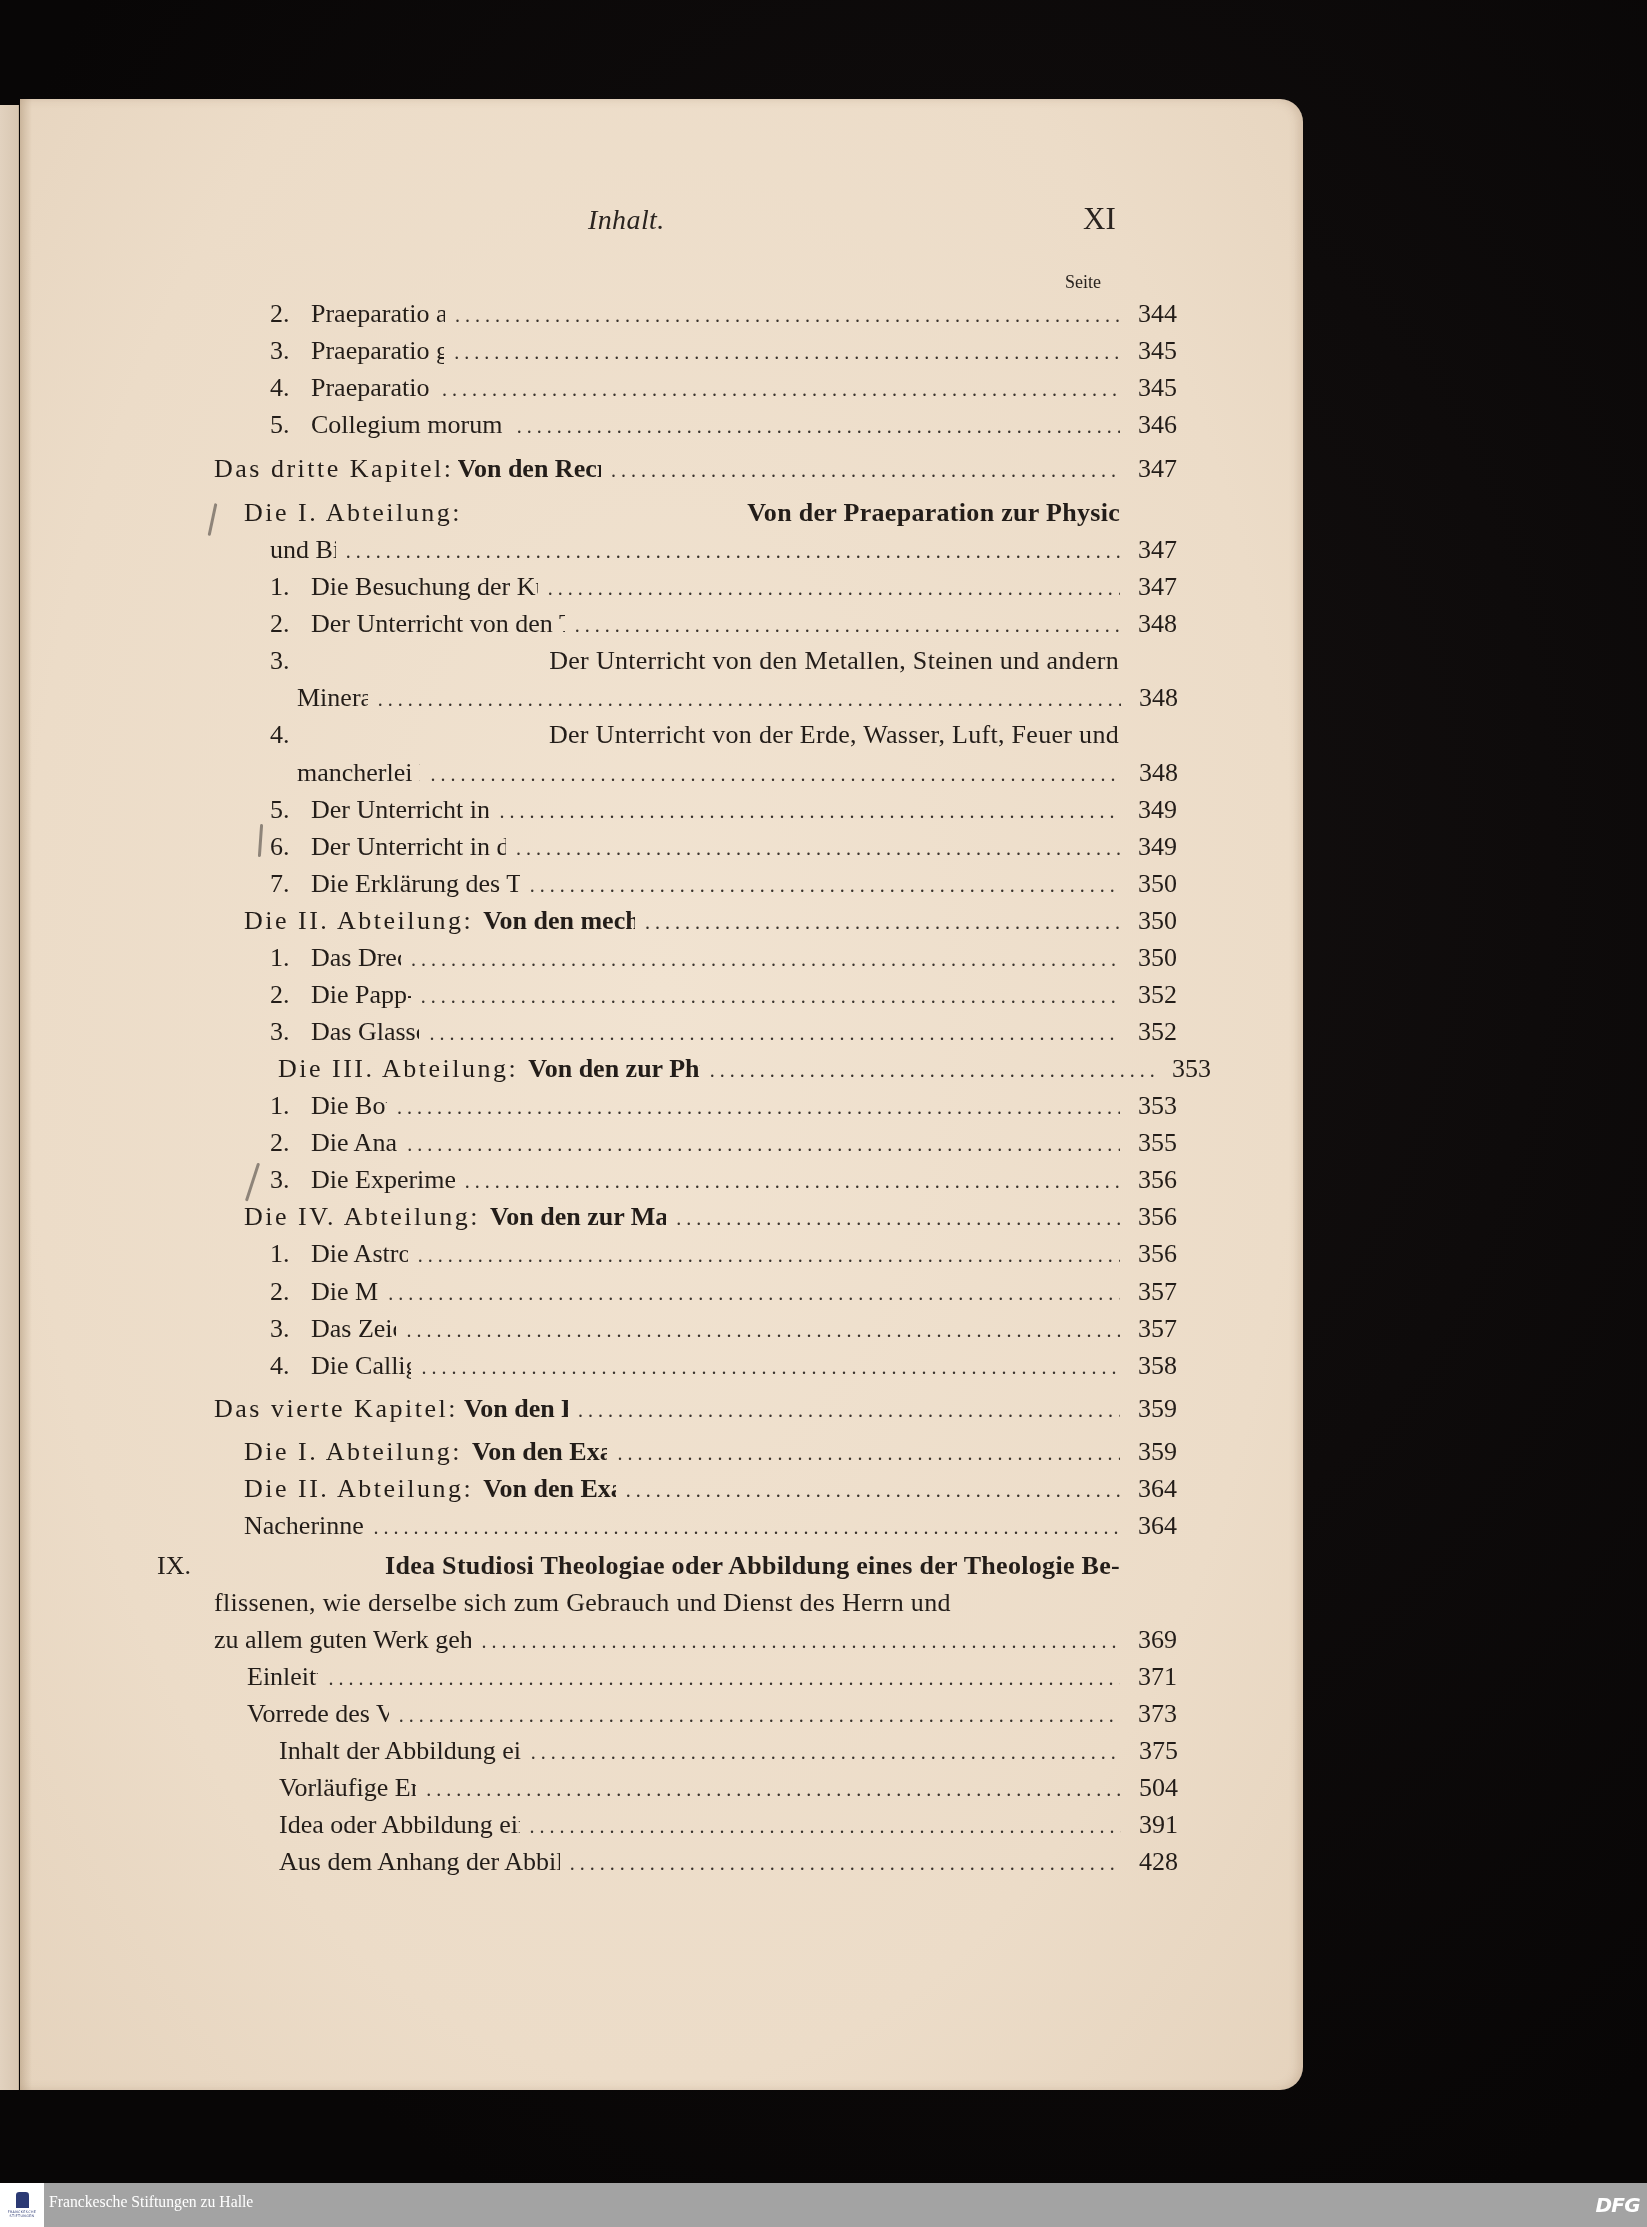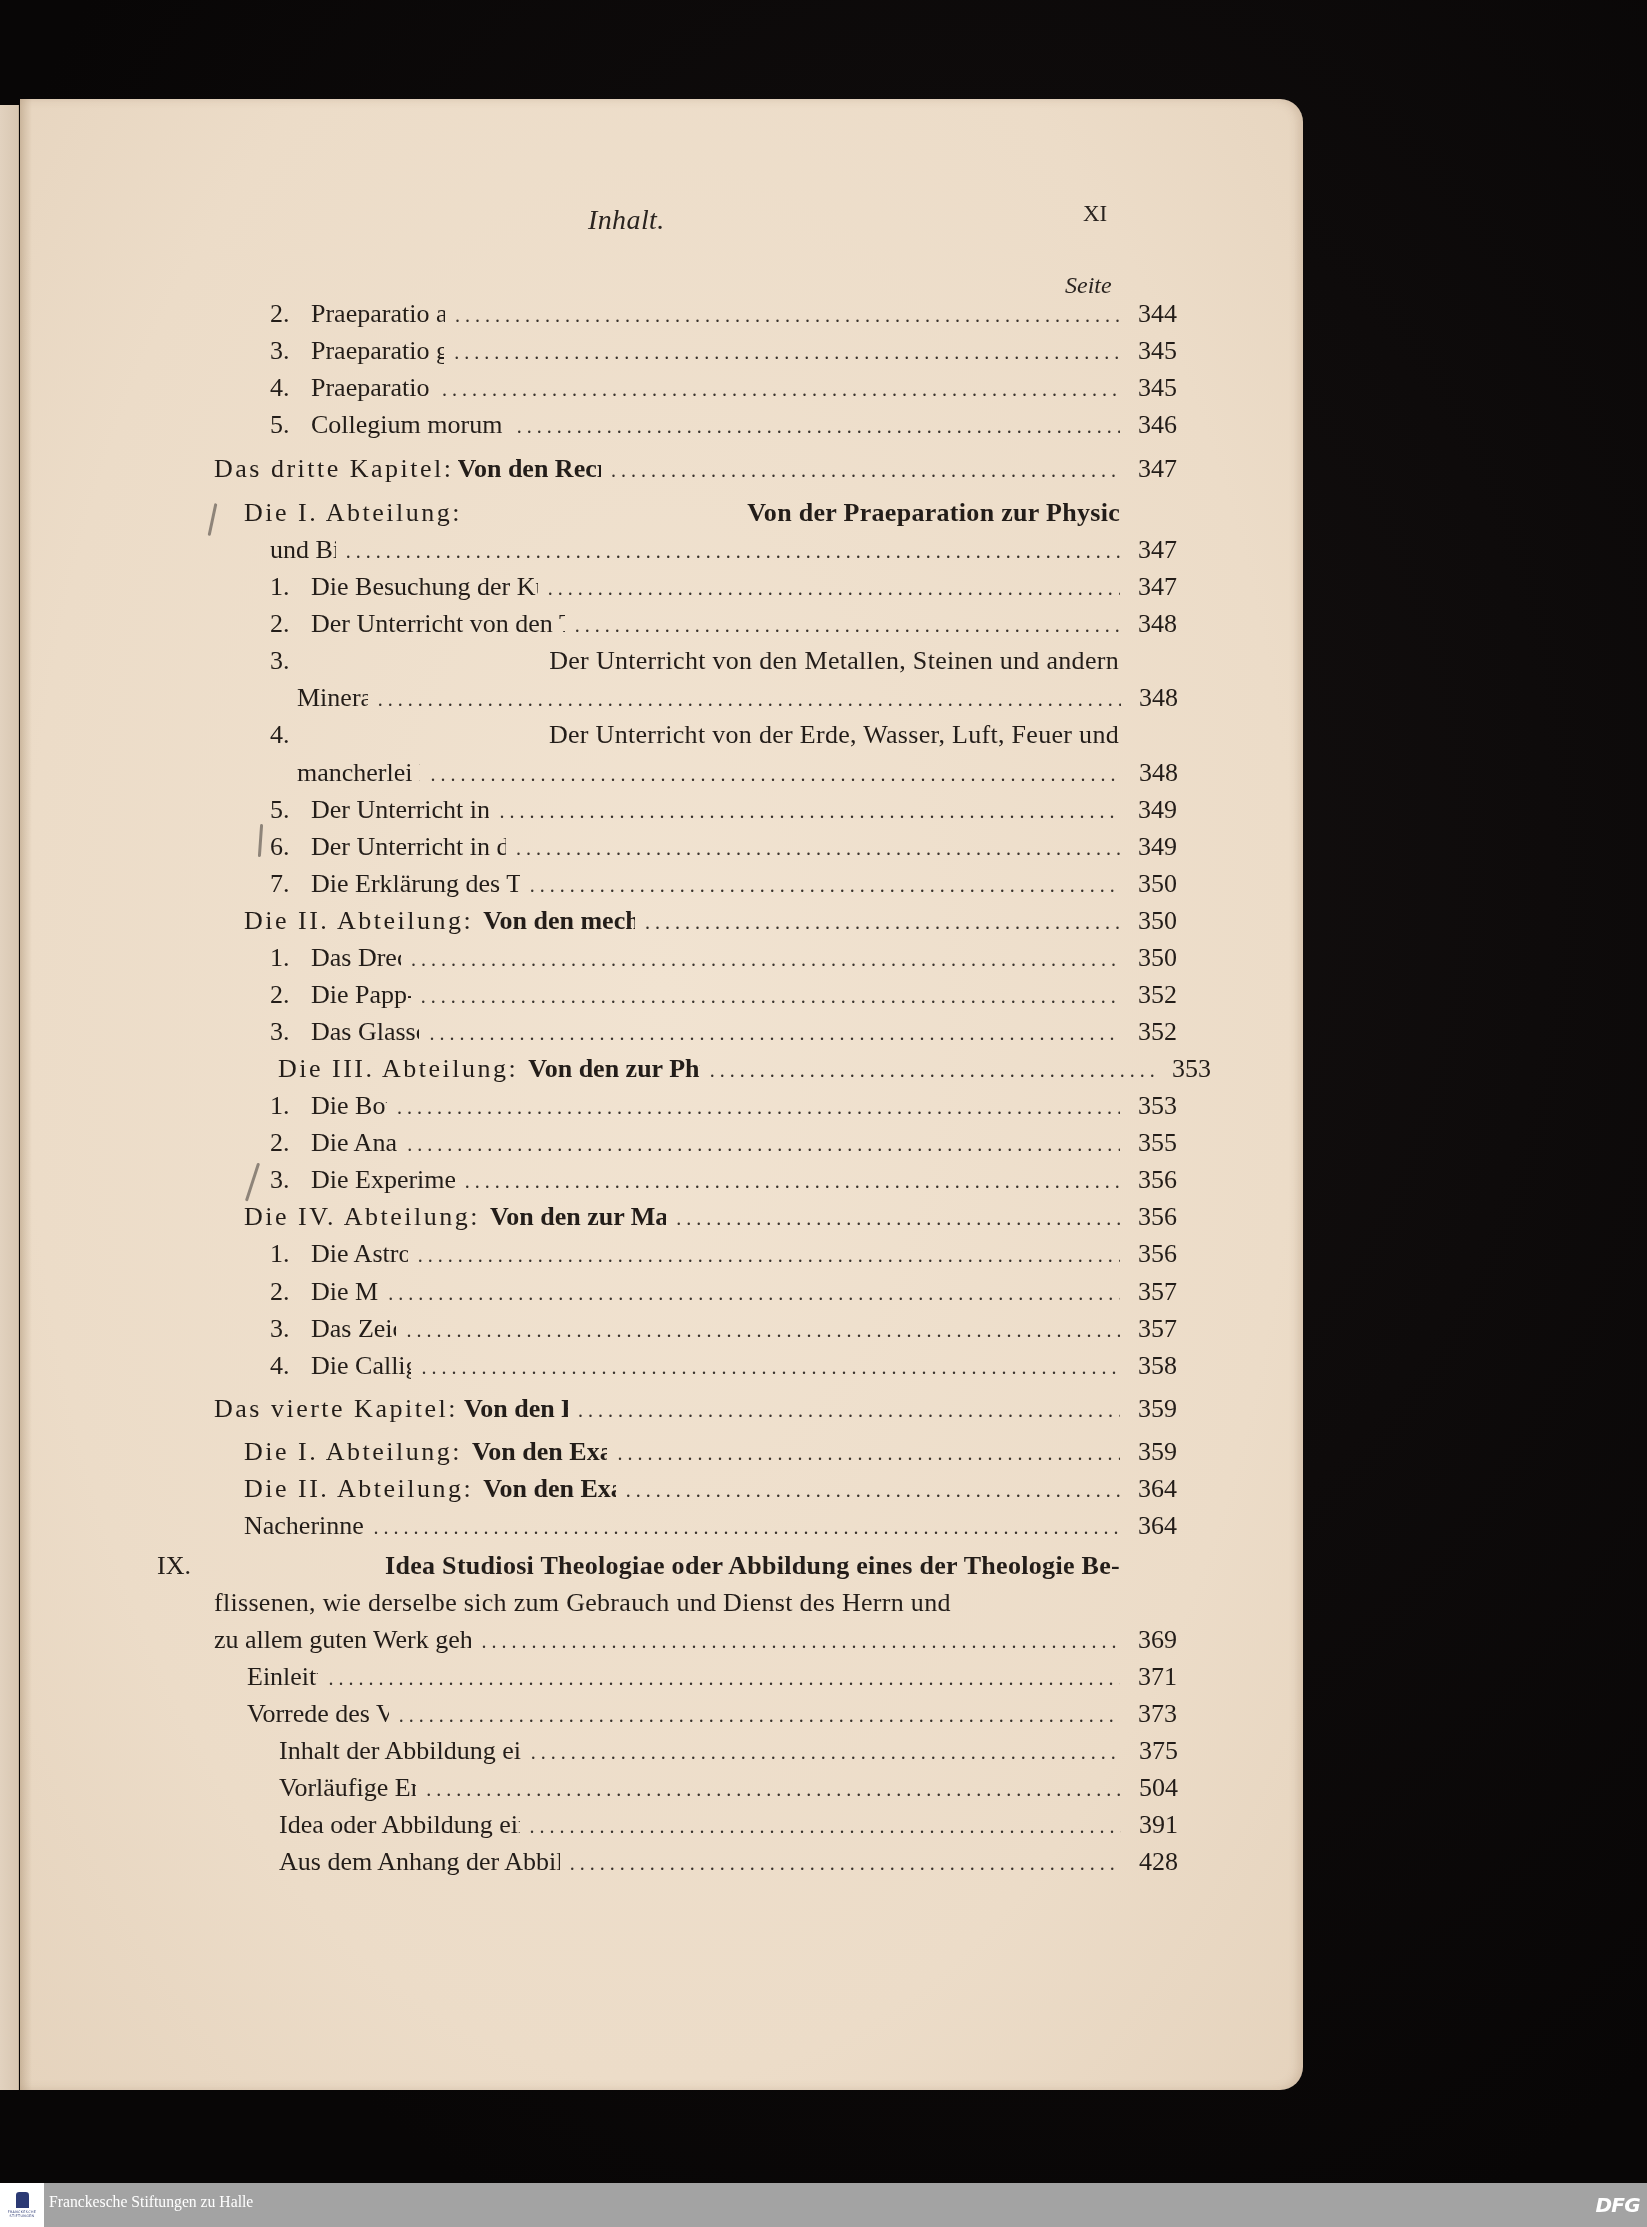--- a/index.html
+++ b/index.html
@@ -26,25 +26,24 @@
   }
   .gutter-shadow {
     position: absolute; left: 0; top: 0; width: 11.5px; height: 100%;
     background: linear-gradient(to right, rgba(170,145,115,0.45), rgba(170,145,115,0));
   }
   .header-title {
     position: absolute; left: 568px; top: 105px; font-size: 28px; color: #2a2420;
     font-style: italic; letter-spacing: 0.4px;
   }
   .header-page {
-    position: absolute; left: 1063px; top: 102px; font-size: 23px; color: #2a2420;
+    position: absolute; left: 1063px; top: 102px; font-size: 31px; color: #2a2420;
   }
   .seite {
-    position: absolute; left: 1045px; top: 173px; font-size: 24px; color: #2a2420;
-    font-style: italic;
+    position: absolute; left: 1045px; top: 173px; font-size: 18px; color: #2a2420;
   }
   .toc {
     position: absolute; left: 0; top: 0; width: 100%; height: 100%;
   }
   .row {
     position: absolute; display: flex; align-items: baseline;
     font-size: 26px; line-height: 33px; color: #231d19; white-space: nowrap;
   }
   .row .num { display: inline-block; min-width: 31px; }
   .row .text { flex: 0 1 auto; overflow: hidden; }

